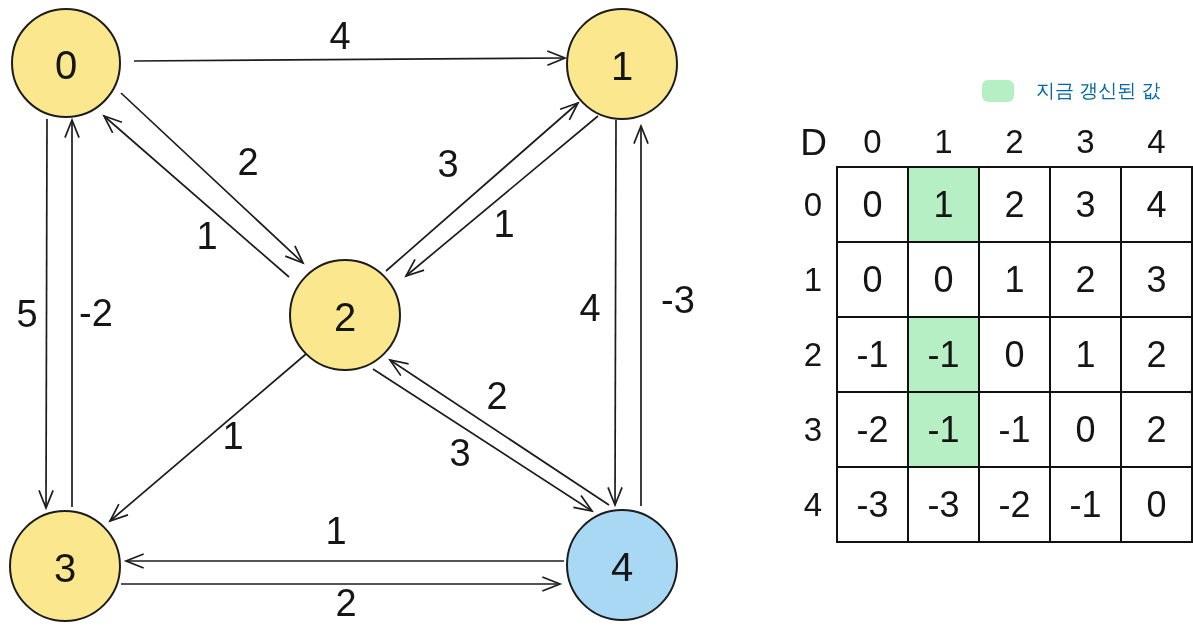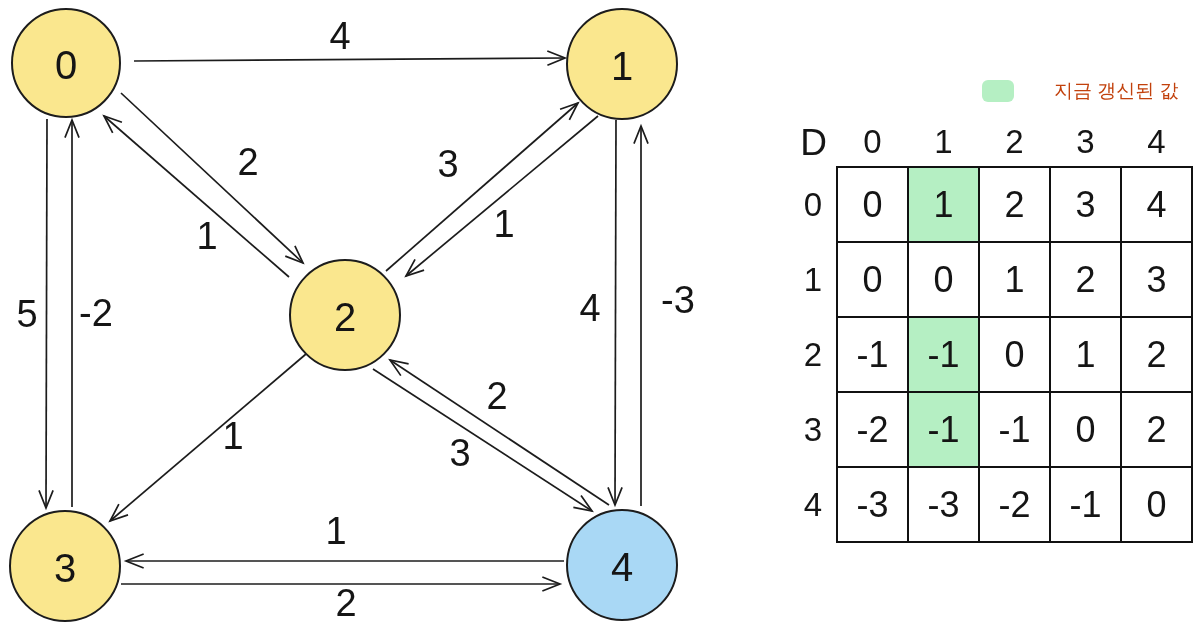--- a/index.html
+++ b/index.html
@@ -10,21 +10,21 @@
   
   .graph-svg{position:absolute;left:0;top:0;}
   .edge-line{stroke:#1c1c1c;stroke-width:1.7;fill:none;}
   .edge-arrow{stroke:#1c1c1c;stroke-width:1.7;fill:none;stroke-linejoin:miter;}
   .node-circle{stroke:#1c1c1c;stroke-width:2;}
   .node-label{font-size:40px;fill:#151515;text-anchor:middle;dominant-baseline:central;}
   .edge-label{font-size:38px;fill:#151515;text-anchor:middle;dominant-baseline:central;}
   
   .legend{position:absolute;left:982px;top:78px;display:flex;align-items:center;}
   .legend-swatch{display:inline-block;width:32px;height:22px;border-radius:6px;}
-  .legend-label{margin-left:40px;font-size:19px;color:#c2410c;white-space:nowrap;}
+  .legend-label{margin-left:22px;font-size:19px;color:#0369a1;white-space:nowrap;}
   
   .matrix{position:absolute;left:790px;top:118px;border-collapse:collapse;color:#151515;}
   .matrix td{padding:0;text-align:center;vertical-align:middle;}
   .matrix td.cell{width:69px;height:73px;border:2.5px solid #111;font-size:36px;background:#ffffff;}
   .matrix td.corner{width:46px;height:48px;border:none;font-size:37px;}
   .matrix td.colhdr{border:none;font-size:33px;height:48px;}
   .matrix td.rowhdr{border:none;font-size:33px;width:46px;}
 </style>
 </head>
 <body>

